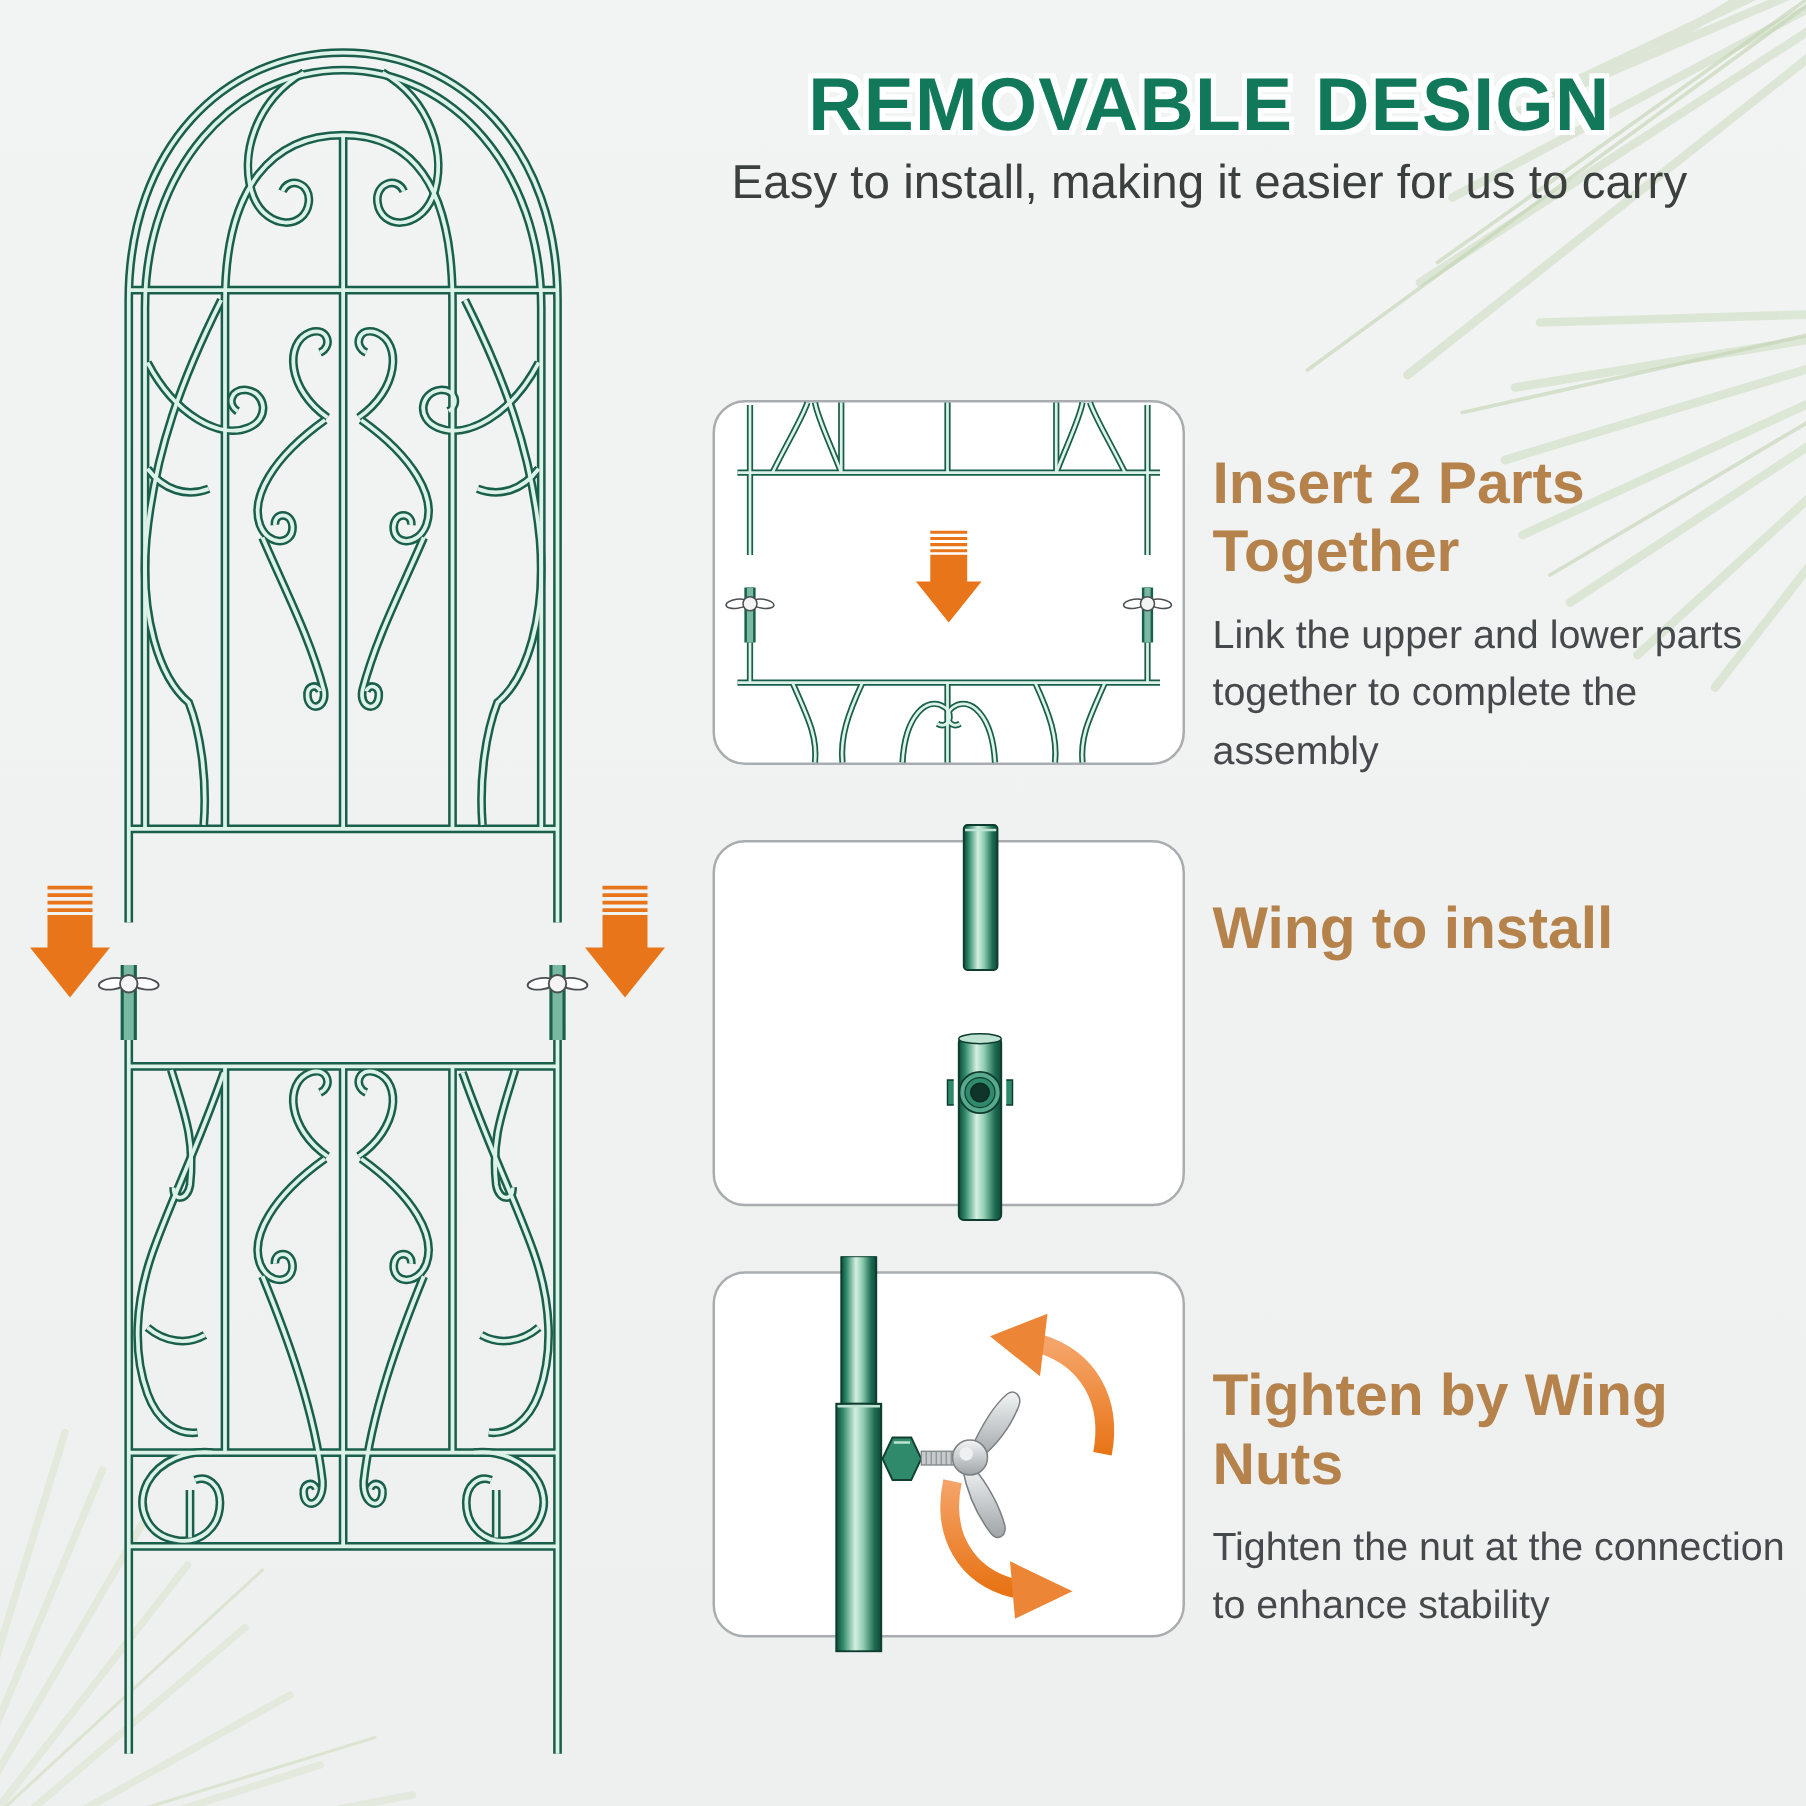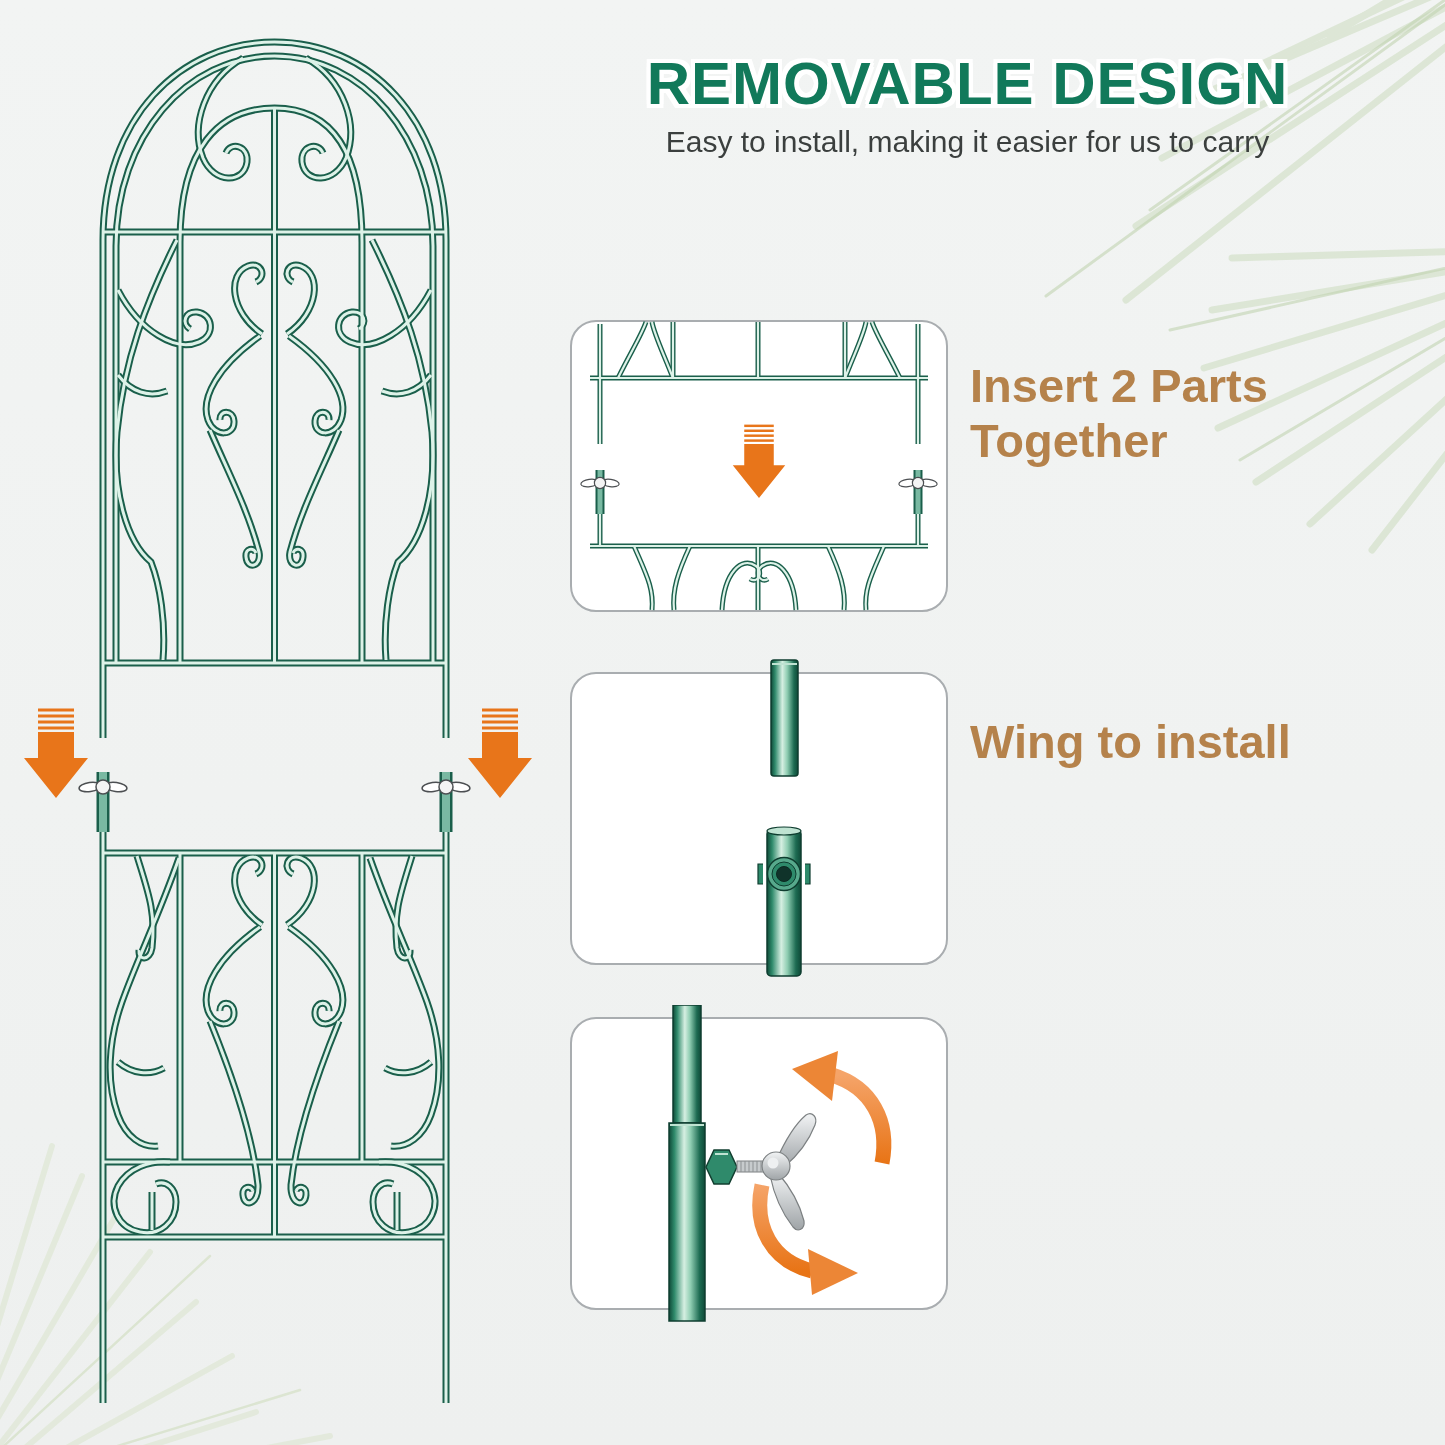--- a/index.html
+++ b/index.html
@@ -9,21 +9,21 @@
     font-family:"Liberation Sans","DejaVu Sans",sans-serif;
   }
   .bg-decor,.trellis-svg{position:absolute;top:0;left:0;}
   .header{position:absolute;left:495px;top:52px;width:945px;text-align:center;}
   .title{
     font-size:60px;font-weight:700;letter-spacing:1px;color:#11795a;line-height:1.05;
     text-shadow:-4px -4px 0 #fff,4px -4px 0 #fff,-4px 4px 0 #fff,4px 4px 0 #fff,
                  0 -4px 0 #fff,0 4px 0 #fff,-4px 0 0 #fff,4px 0 0 #fff;
     white-space:nowrap;
   }
-  .subtitle{margin-top:10px;font-size:30px;color:#3b3f3e;white-space:nowrap;}
+  .subtitle{margin-top:10px;font-size:38px;color:#3b3f3e;white-space:nowrap;}
   .panel{
     position:absolute;left:570px;width:374px;background:#ffffff;
     border:2px solid #a9adb0;border-radius:26px;
   }
   .panel svg{position:absolute;left:-2px;}
   .panel-1{top:320px;height:288px;}
   .panel-2{top:672px;height:289px;}
   .panel-3{top:1017px;height:289px;}
   .step-text{position:absolute;left:970px;width:470px;}
   .step-text-1{top:358px;}
@@ -244,18 +244,23 @@
       <path d="M171,156 V167 M175,156 V167 M179,156 V167 M183,156 V167 M187,156 V167 M191,156 V167" stroke="#8d9193" stroke-width="1"></path>
       <path d="M206,156 C214,138 224,120 236,110 C242,106 248,112 245,120 C238,138 226,152 214,162 Z" fill="url(#silverGrad)" stroke="#7c8082" stroke-width="1.2"></path>
       <path d="M208,168 C220,182 230,200 234,216 C235,224 228,228 223,222 C212,208 204,190 200,170 Z" fill="url(#silverGrad)" stroke="#7c8082" stroke-width="1.2"></path>
       <circle cx="206" cy="161" r="14" fill="url(#silverGrad)" stroke="#7c8082" stroke-width="1.2"></circle>
       <circle cx="203" cy="158" r="5.5" fill="#eef0f1"></circle>
     </svg>
   </div>
 
   <div class="step-text step-text-1">
     <h3 class="step-heading">Insert 2 Parts Together</h3>
+    <p class="step-body">Link the upper and lower parts together to complete the assembly</p>
   </div>
   <div class="step-text step-text-2">
     <h3 class="step-heading">Wing to install</h3>
   </div>
+  <div class="step-text step-text-3">
+    <h3 class="step-heading">Tighten by Wing Nuts</h3>
+    <p class="step-body">Tighten the nut at the connection to enhance stability</p>
+  </div>
 
 </div>
 
 </body></html>

